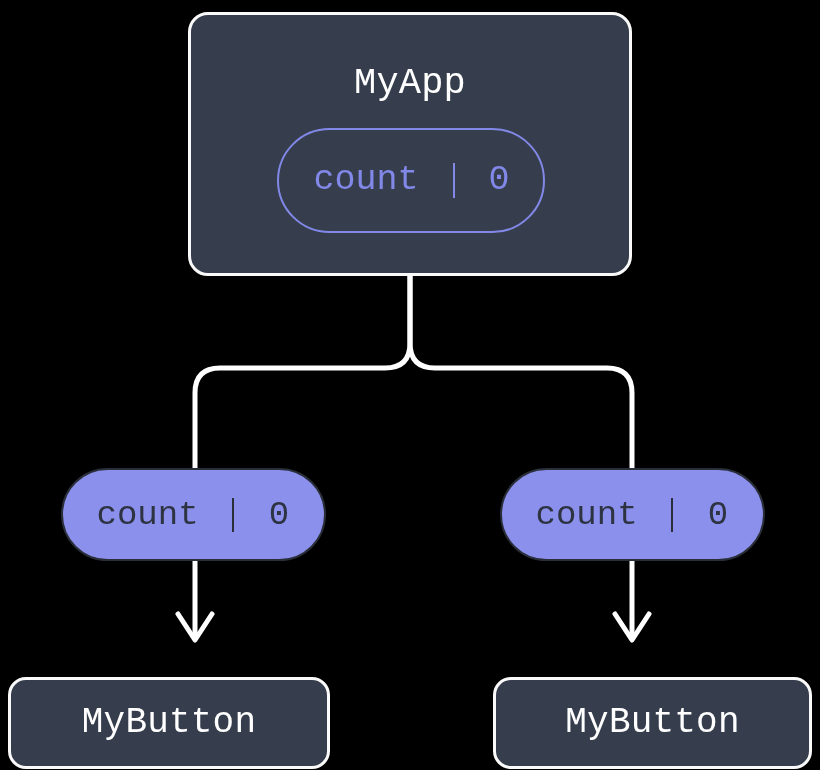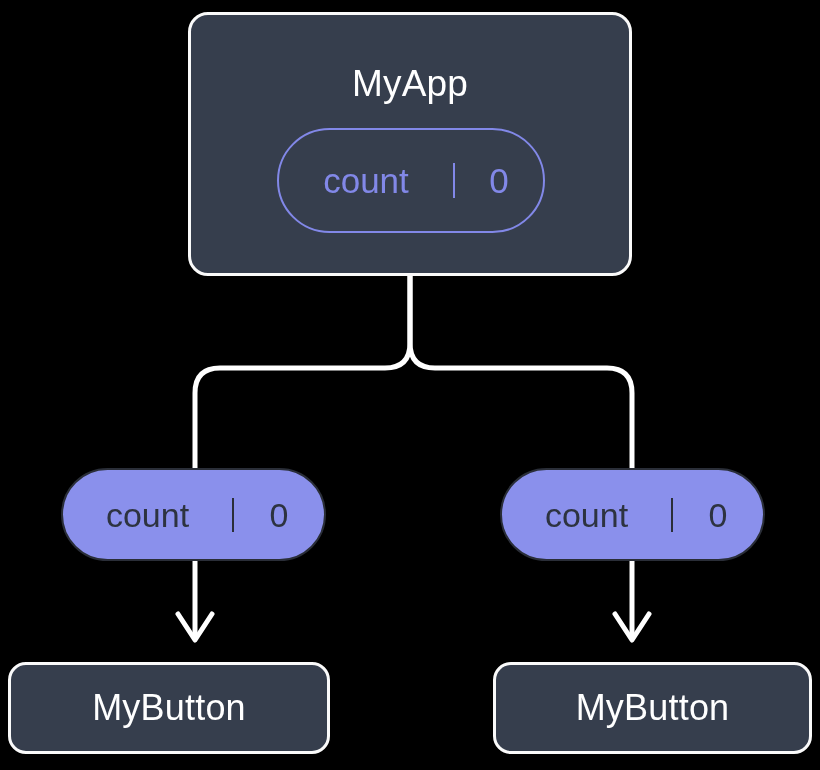--- a/index.html
+++ b/index.html
@@ -6,21 +6,21 @@
     margin: 0;
     padding: 0;
     background: #000000;
   }
   #stage {
     position: relative;
     width: 820px;
     height: 770px;
     background: #000000;
     overflow: hidden;
-    font-family: Liberation Sans, sans-serif;
+    font-family: Liberation Mono, monospace;
   }
   #wires {
     position: absolute;
     left: 0;
     top: 0;
     width: 820px;
     height: 770px;
     pointer-events: none;
   }
 
@@ -49,21 +49,21 @@
     top: 12px;
     width: 444px;
     height: 264px;
     border-radius: 20px;
   }
   #app-box .comp-title {
     margin-top: 50px;
   }
 
   .btn-box {
-    top: 662px;
+    top: 677px;
     height: 92px;
     justify-content: center;
   }
   #btn-box-left  { left: 8px;   width: 322px; }
   #btn-box-right { left: 493px; width: 319px; }
   .btn-box .comp-title { font-size: 36px; }
 
   
   .pill {
     position: absolute;

